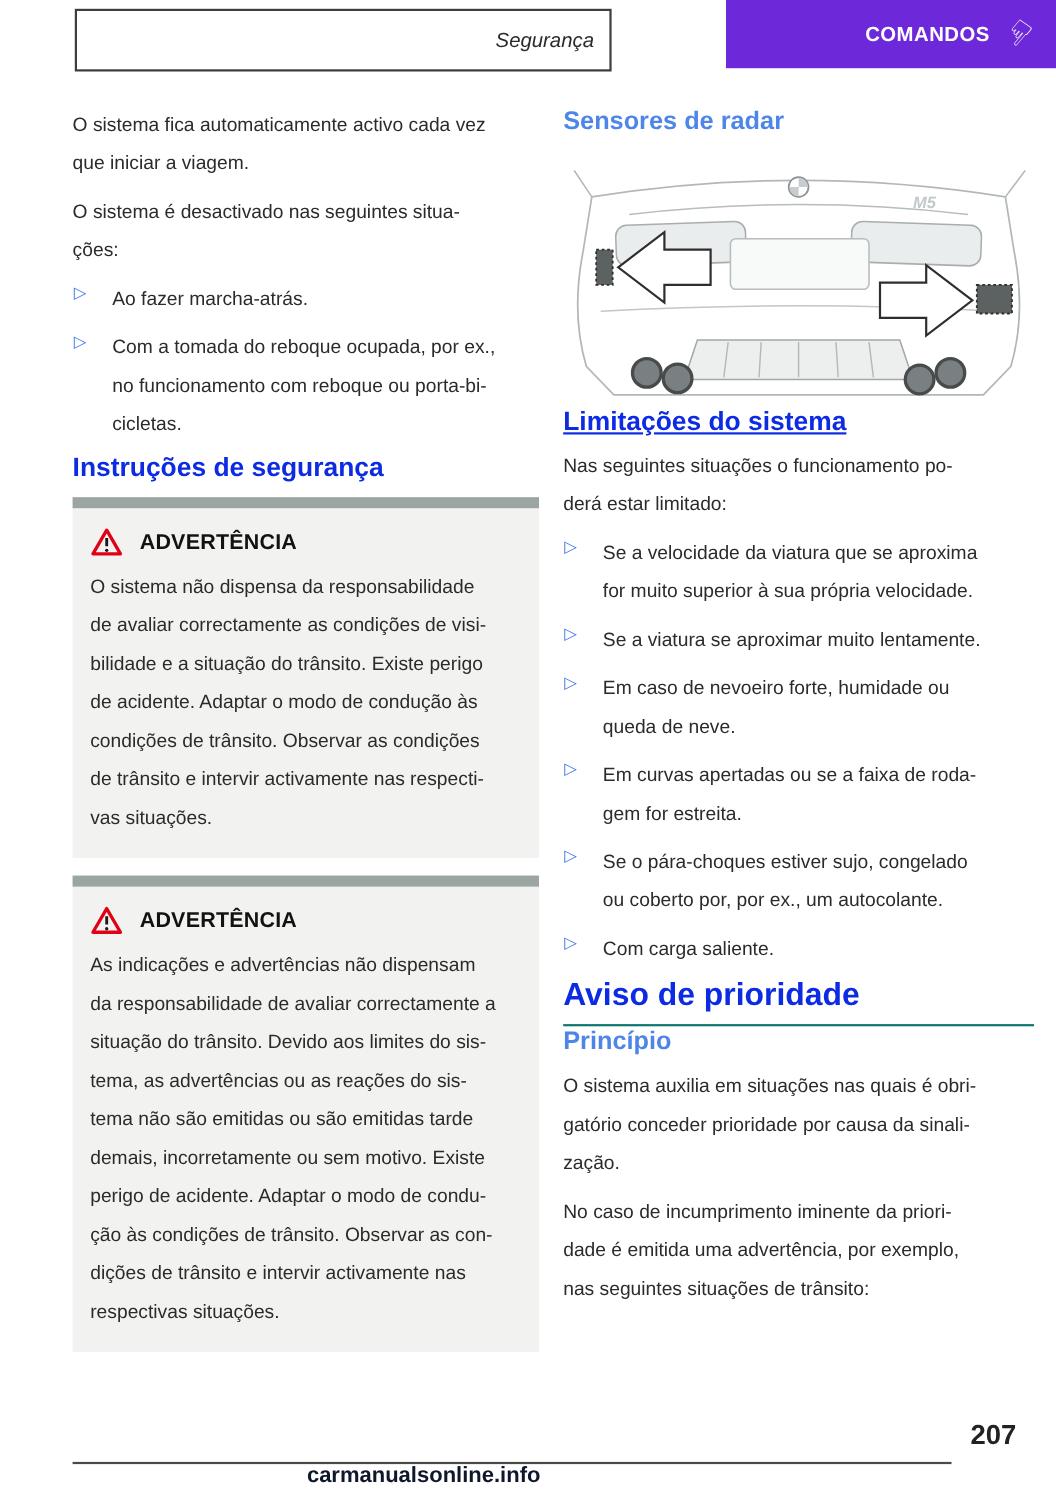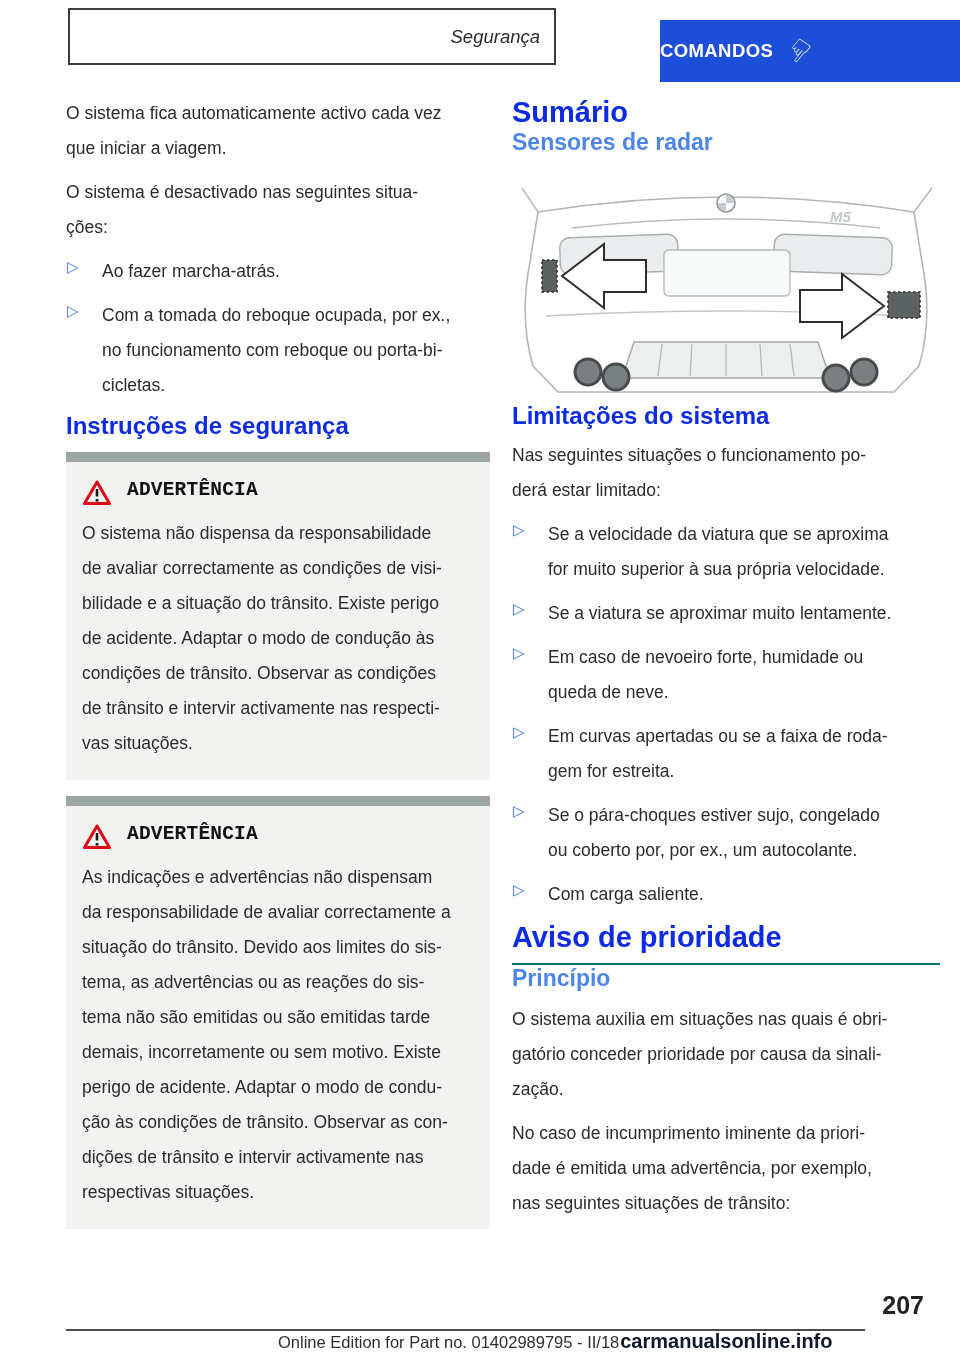--- a/index.html
+++ b/index.html
@@ -8,22 +8,22 @@
     font-family:"Liberation Sans", sans-serif;color:#2b2b2b;overflow:hidden;
   }
   
   .tab-left{
     position:absolute;left:68px;top:8px;width:488px;height:57px;
     background:#ffffff;border:2px solid #3a3e3e;box-sizing:border-box;
     display:flex;align-items:center;justify-content:flex-end;padding-right:14px;
     font-size:18.5px;color:#2b2b2b;font-style:italic;
   }
   .tab-right{
-    position:absolute;left:660px;top:20px;right:0;height:62px;
-    background:#1d4ed8;display:flex;align-items:center;
+    position:absolute;left:660px;top:0;right:0;height:62px;
+    background:#6d28d9;display:flex;align-items:center;justify-content:flex-end;
     padding-right:18px;box-sizing:border-box;color:#ffffff;
   }
   .tab-right .chapter{font-size:18.5px;font-weight:bold;letter-spacing:0.4px;}
   .hand-icon{
     display:inline-block;font-size:30px;line-height:30px;color:#ffffff;
     transform:rotate(40deg);margin-left:16px;margin-right:8px;
   }
   
   .col{position:absolute;top:96px;}
   .col-left{left:66px;width:424px;}
@@ -42,29 +42,29 @@
   h1.underlined{border-bottom:2px solid #0f766e;padding-bottom:9px;}
   h2.section{
     color:#0c2be2;font-size:24px;line-height:28px;font-weight:bold;margin:0;
   }
   h2.light{
     color:#4d86e8;font-size:23px;line-height:27px;font-weight:bold;margin:0;
   }
   .mt-sum{margin-top:26px;}
   .mt-fig{margin-top:10px;}
   .mt-sec{margin-top:30px;}
-  .mt-sec2{margin-top:36px;}
+  .mt-sec2{margin-top:36px;text-decoration:underline;}
   .mt-par{margin-top:12px;}
   .mt-pri{margin-top:24px;}
   
   .warnbox{background:#f2f3f0;margin-top:12px;}
   .warnbox + .warnbox{margin-top:16px;}
   .warnbar{height:10px;background:#9ba5a1;}
   .warnbody{padding:17px 16px 19px 16px;}
-  .warntitle{display:flex;gap:15px;margin-bottom:9px;font-family:Liberation Mono, monospace;}
+  .warntitle{display:flex;align-items:center;gap:15px;margin-bottom:9px;}
   .warntitle .wt{font-size:19.5px;font-weight:bold;color:#121212;letter-spacing:0.2px;}
   .warnbody .body-text{margin:0;}
   
   figure{margin:0;}
   
   .pageno{
     position:absolute;right:36px;top:1291px;font-size:25px;font-weight:bold;color:#222;
   }
   .footline{position:absolute;left:66px;top:1329px;width:799px;height:2px;background:#4a4a4a;}
   .footer-text{
@@ -145,21 +145,20 @@
 demais, incorretamente ou sem motivo. Existe
 perigo de acidente. Adaptar o modo de condu-
 ção às condições de trânsito. Observar as con-
 dições de trânsito e intervir activamente nas
 respectivas situações.</p>
     </div>
   </div>
 </div>
 
 <div class="col col-right">
-  <h1 class="doc">Sumário</h1>
   <h2 class="light mt-sum">Sensores de radar</h2>
 
   <figure class="mt-fig">
     <svg width="428" height="232" viewBox="0 0 428 232">
 
       <path d="M26 46 Q214 16 402 46 L410 96 Q421 152 407 200 L382 226 L46 226 L21 200 Q7 152 18 96 Z" fill="#ffffff" stroke="#b2b8b8" stroke-width="1.6"></path>
       <path d="M26 46 L10 22 M402 46 L420 22" stroke="#b2b8b8" stroke-width="1.4" fill="none"></path>
       <path d="M60 62 Q214 44 368 62" fill="none" stroke="#b7bcbc" stroke-width="1.4"></path>
       <path d="M34 150 Q214 140 394 150" fill="none" stroke="#c2c7c7" stroke-width="1.3"></path>
 
@@ -239,15 +238,14 @@
 gatório conceder prioridade por causa da sinali-
 zação.</p>
   <p class="body-text">No caso de incumprimento iminente da priori-
 dade é emitida uma advertência, por exemplo,
 nas seguintes situações de trânsito:</p>
 </div>
 
 <div class="pageno">207</div>
 <div class="footline"></div>
 <div class="footer-text">
-  <span class="edition">Online Edition for Part no. 01402989795 - II/18</span>
   <span class="watermark">carmanualsonline.info</span>
 </div>
 
 </body></html>

